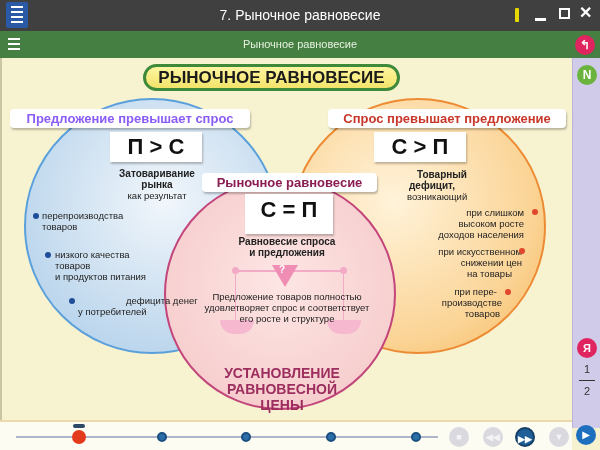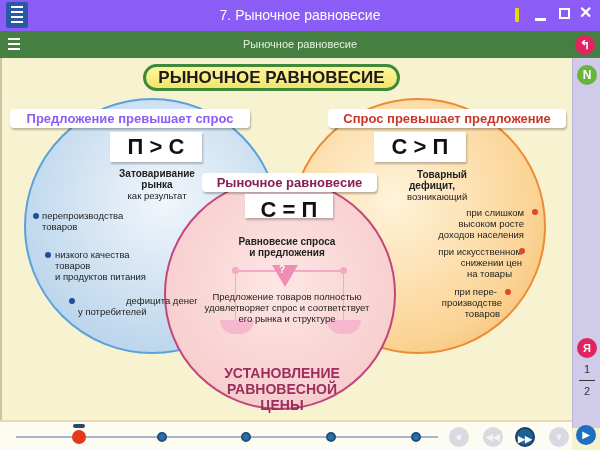--- a/index.html
+++ b/index.html
@@ -1,17 +1,17 @@
 <!DOCTYPE html>
 <html><head>
 <meta charset="utf-8">
 <style>
   * { box-sizing: border-box; margin: 0; padding: 0; }
   html, body { width: 600px; height: 450px; overflow: hidden; background: #f6f2cf; font-family: "Liberation Sans", sans-serif; }
-  .titlebar { position: absolute; left: 0; top: 0; width: 600px; height: 31px; background: #8b5cf6; color: #fff; }
+  .titlebar { position: absolute; left: 0; top: 0; width: 600px; height: 31px; background: #404040; color: #fff; }
   .app-logo { position: absolute; left: 6px; top: 2px; width: 22px; height: 26px; background: #2a5aa5; border-radius: 2px; }
   .app-logo span { position: absolute; left: 5px; width: 12px; height: 2px; background: #fff; }
   .title-text { position: absolute; left: 0; right: 0; top: 7px; text-align: center; font-size: 14px; color: #fff; }
   .win-info { position: absolute; left: 515px; top: 8px; width: 4px; height: 14px; background: #e6d900; border-radius: 1px; }
   .win-min { position: absolute; left: 535px; top: 18px; width: 11px; height: 3px; background: #fff; }
   .win-max { position: absolute; left: 559px; top: 8px; width: 11px; height: 11px; border: 2px solid #fff; }
   .win-close { position: absolute; left: 579px; top: 3px; font-size: 16px; font-weight: bold; color: #fff; }
 
   .subbar { position: absolute; left: 0; top: 31px; width: 600px; height: 27px; background: #457f42; color: #fff; }
   .menu-icon { position: absolute; left: 8px; top: 7px; width: 12px; height: 12px; }
@@ -35,21 +35,21 @@
   .c-pink { left: 162px; top: 120px; width: 232px; height: 232px; background: radial-gradient(circle at 50% 45%, #fde6e4 0%, #f7cfcf 70%, #f0b8c0 100%); border: 2px solid #c2457b; }
 
   .label-box { position: absolute; background: #fff; border-radius: 4px; box-shadow: 1px 2px 2px rgba(0,0,0,0.25); font-weight: bold; text-align: center; white-space: nowrap; }
   .lbl-supply { left: 8px; top: 51px; width: 240px; height: 19px; font-size: 13px; line-height: 19px; color: #8b5cf6; }
   .lbl-demand { left: 326px; top: 51px; width: 238px; height: 19px; font-size: 13px; line-height: 19px; color: #c8372a; }
   .lbl-eq { left: 200px; top: 115px; width: 175px; height: 19px; font-size: 13px; line-height: 19px; color: #8a1d52; }
 
   .formula { position: absolute; background: #fff; box-shadow: 1px 2px 2px rgba(0,0,0,0.25); font-weight: bold; font-size: 22px; text-align: center; color: #111; line-height: 30px; }
   .f-supply { left: 108px; top: 74px; width: 92px; height: 30px; }
   .f-demand { left: 372px; top: 74px; width: 92px; height: 30px; }
-  .f-eq { left: 243px; top: 136px; width: 88px; height: 24px; line-height: 32px; }
+  .f-eq { left: 243px; top: 136px; width: 88px; height: 40px; line-height: 32px; }
 
   .txt { position: absolute; font-size: 9.5px; color: #222; line-height: 11px; }
   .bold { font-weight: bold; font-size: 10px; }
   .center { text-align: center; }
   .right { text-align: right; }
   .dot { position: absolute; width: 6px; height: 6px; border-radius: 50%; }
   .dot-blue { background: #1f4d9a; }
   .dot-red { background: #e1472c; }
 
   .scale-tri { position: absolute; left: 270px; top: 207px; width: 0; height: 0; border-left: 13px solid transparent; border-right: 13px solid transparent; border-top: 22px solid #ef8db4; }
@@ -153,21 +153,21 @@
   <div class="scale-knob" style="left:338px;top:209px;"></div>
   <div class="pan-string" style="left:233px;top:214px;"></div>
   <div class="pan-string" style="left:341px;top:214px;"></div>
   <div class="pan" style="left:218px;top:262px;"></div>
   <div class="pan" style="left:325px;top:262px;"></div>
   <div class="scale-tri"></div>
   <div class="scale-q">?</div>
 
   <div class="txt center" style="left:190px;top:233px;width:190px;">Предложение товаров полностью</div>
   <div class="txt center" style="left:190px;top:244px;width:190px;">удовлетворяет спрос и соответствует</div>
-  <div class="txt center" style="left:190px;top:255px;width:190px;">его рынка и структуре</div>
+  <div class="txt center" style="left:190px;top:255px;width:190px;">его росте и структуре</div>
 
   <div class="eq-big">
     <div>УСТАНОВЛЕНИЕ</div>
     <div>РАВНОВЕСНОЙ</div>
     <div>ЦЕНЫ</div>
   </div>
 </div>
 
 <div class="sidebar">
   <div class="n-btn">N</div>

